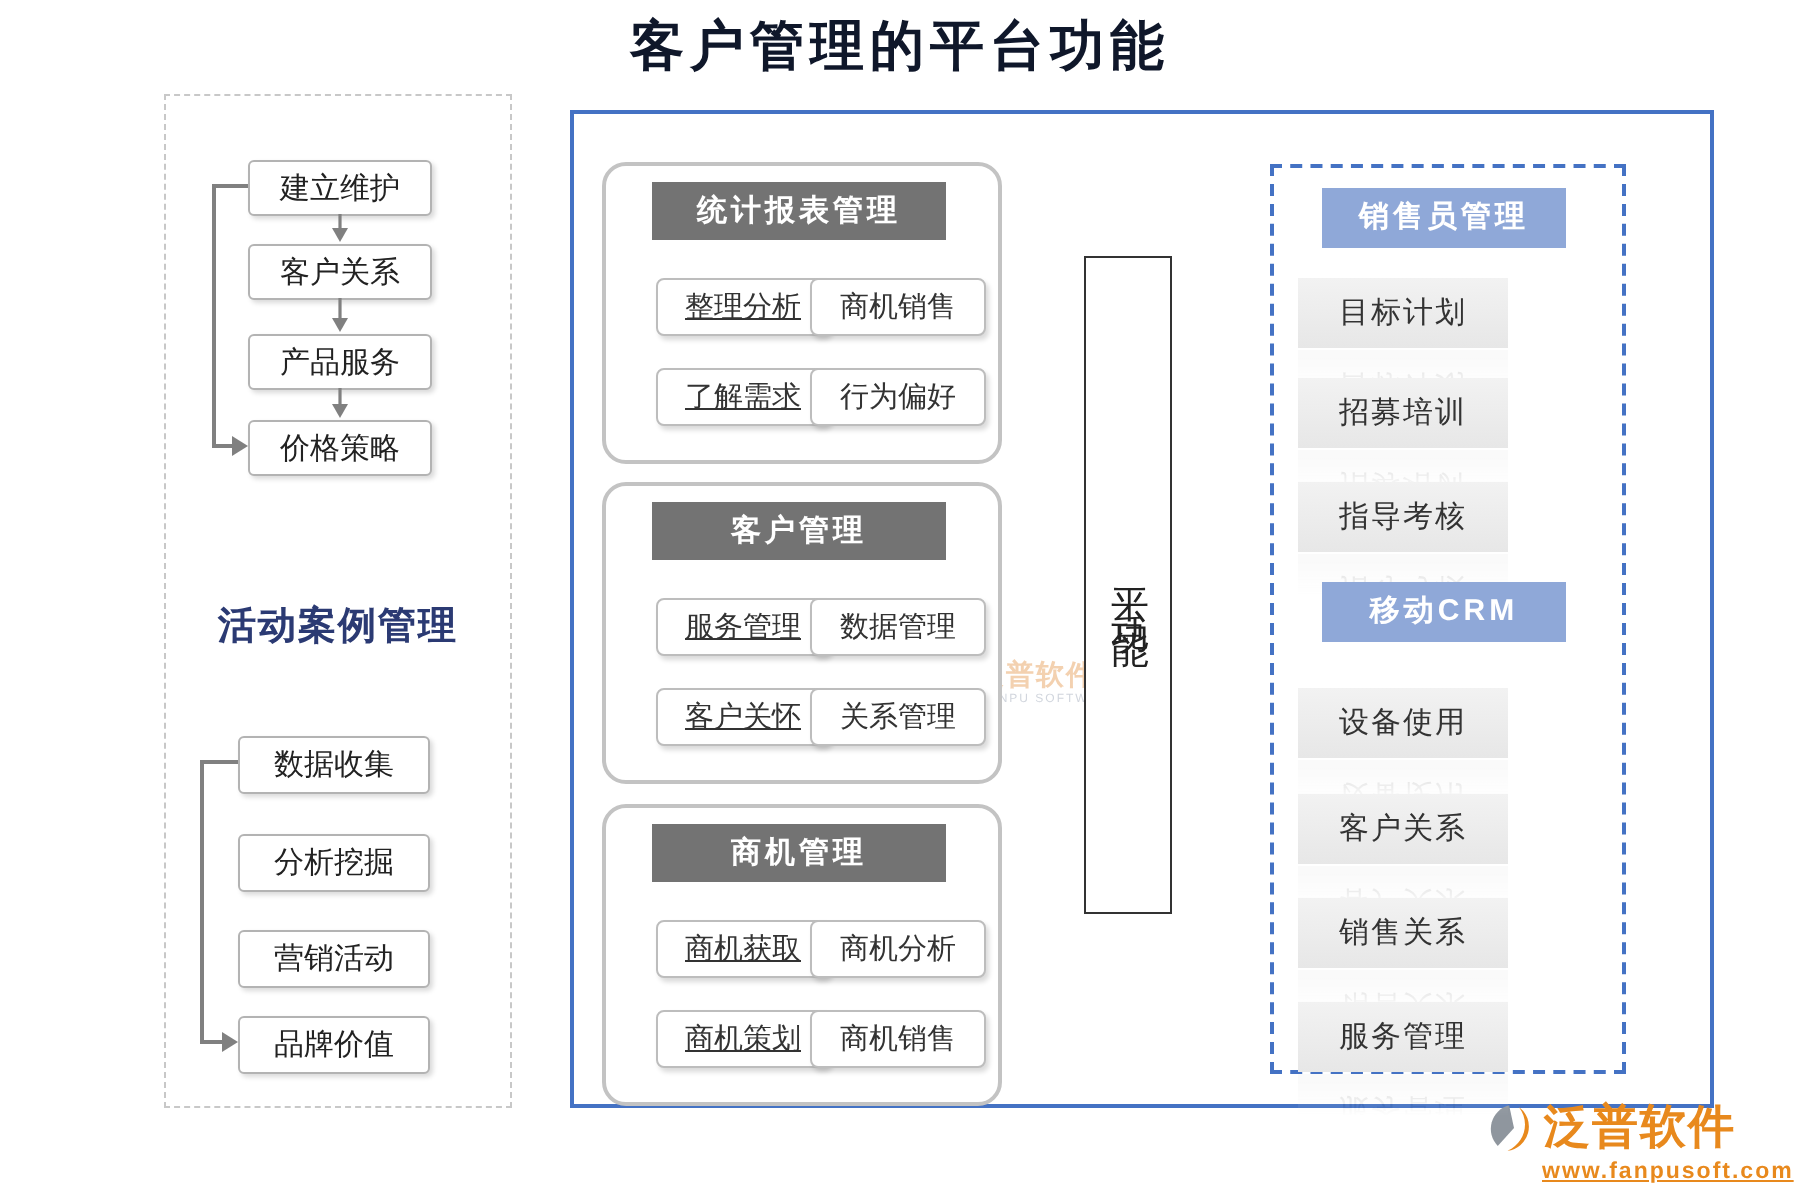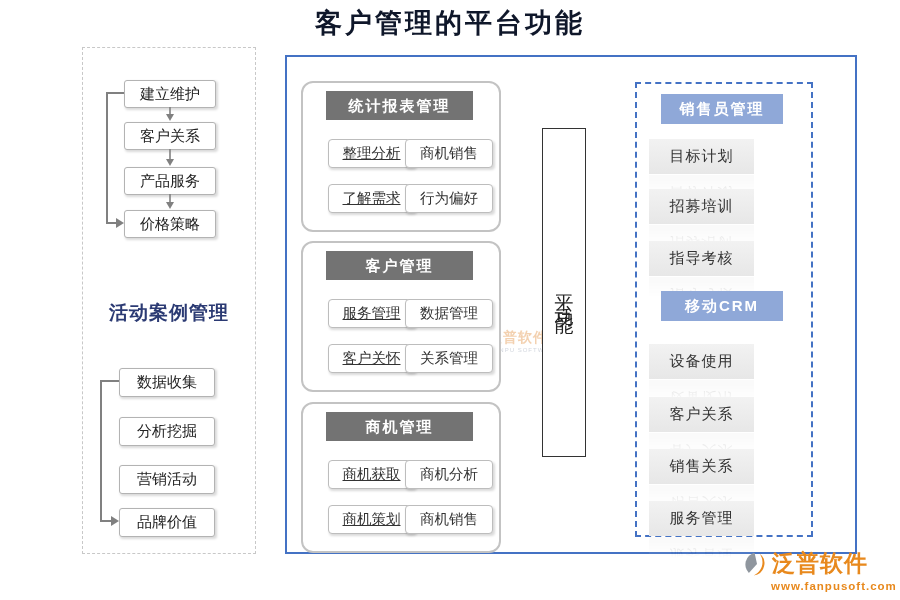--- a/index.html
+++ b/index.html
@@ -96,21 +96,21 @@
     position:absolute;left:181px;top:272px;z-index:0;opacity:.45;
     display:flex;flex-direction:column;width:120px;
   }
   .wm-row{display:flex;align-items:center;gap:3px;}
   .wm-text{font-size:14px;font-weight:bold;color:#E59A52;letter-spacing:1px;}
   .wm-sub{font-size:6px;color:#9aa4b5;letter-spacing:1px;margin-left:22px;}
   
   .brand{position:absolute;left:744px;top:548px;width:150px;}
   .brand-row{display:flex;align-items:center;gap:2px;}
   .brand-text{font-size:23px;font-weight:bold;color:#E8891D;letter-spacing:1px;}
-  .brand-url{font-size:11.5px;font-weight:bold;color:#E8891D;letter-spacing:1px;margin-left:27px;margin-top:1px;}
+  .brand-url{font-size:11.5px;font-weight:bold;color:#E8891D;letter-spacing:1px;margin-left:27px;margin-top:1px;text-decoration:underline;}
 </style>
 </head>
 <body>
 
 <div class="title">客户管理的平台功能</div>
 
 <div class="left-panel">
 
 
   <div class="lbox flow1" style="top:32px;">建立维护</div>

